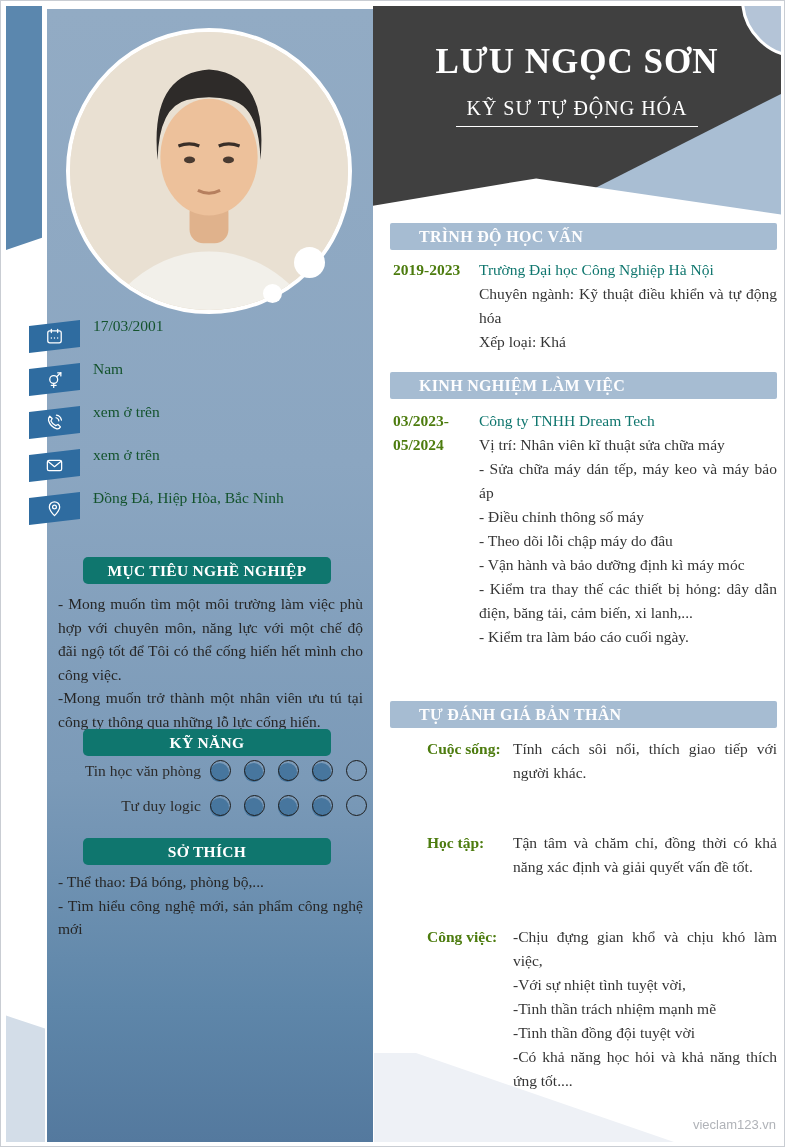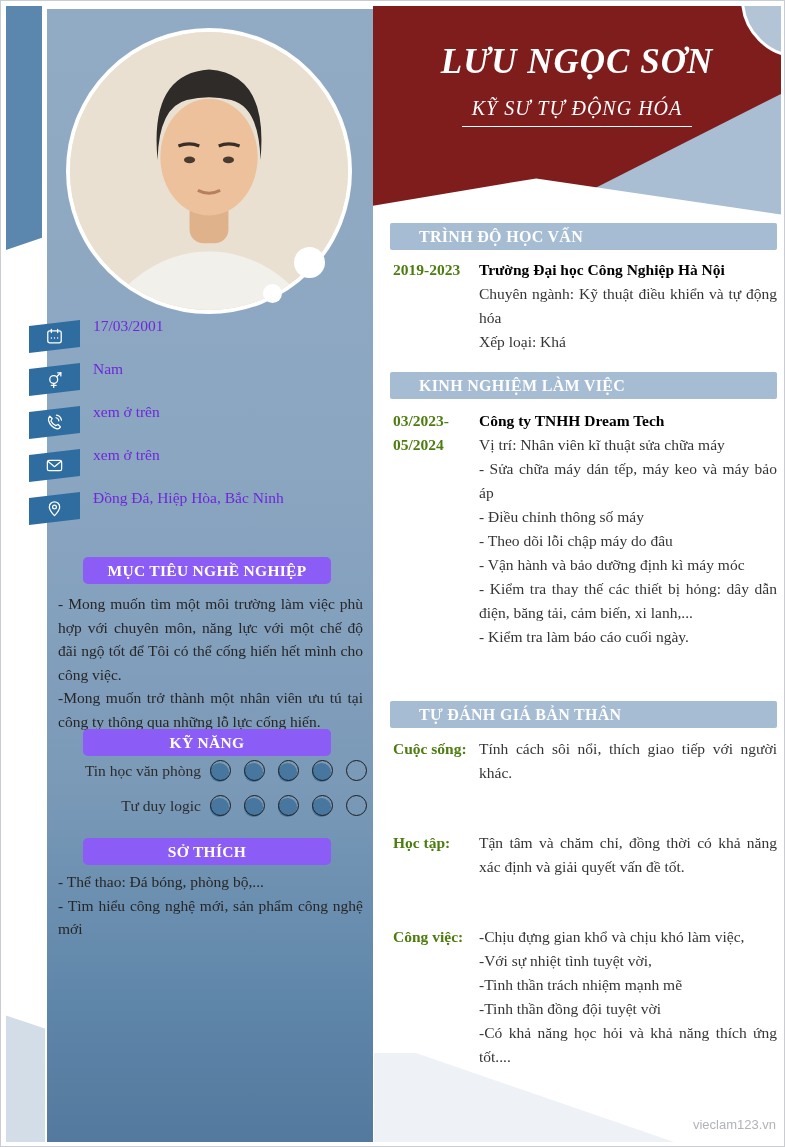--- a/index.html
+++ b/index.html
@@ -12,21 +12,21 @@
   
   .band-left{position:absolute;left:5px;top:5px;width:36px;height:244px;background:#5b87ae;
     clip-path:polygon(0 0,100% 0,100% 95%,0 100%);}
   .sidebar{position:absolute;left:46px;top:8px;width:326px;height:1133px;
     background:linear-gradient(180deg,#92abc4 0%,#8ba6c1 40%,#7b9ab8 68%,#5e86a9 88%,#54799e 100%);}
   .bl-accent{position:absolute;left:5px;top:1012px;width:39px;height:129px;background:#d3dde8;
     clip-path:polygon(0 2%,100% 12%,100% 100%,0 100%);}
   .bottom-wedge{position:absolute;left:373px;top:1052px;width:300px;height:89px;background:#eef1f6;
     clip-path:polygon(0 0,14% 0,100% 100%,0 100%);}
   
-  .header{position:absolute;left:372px;top:5px;width:408px;height:212px;background:#7f1d1d;overflow:hidden;font-style:italic;}
+  .header{position:absolute;left:372px;top:5px;width:408px;height:212px;background:#404040;overflow:hidden;}
   .header-tri{position:absolute;left:163px;top:88px;width:245px;height:124px;background:#a9bed3;
     clip-path:polygon(100% 0,100% 100%,0 100%);}
   .header-wedge{position:absolute;left:0;top:168px;width:100%;height:44px;background:#ffffff;
     clip-path:polygon(0 72%,40% 10%,100% 92%,100% 100%,0 100%);}
   .header-circle{position:absolute;left:368px;top:-66px;width:112px;height:112px;border-radius:50%;
     background:#b4c4d7;border:3px solid #ffffff;}
   .name{position:relative;margin-top:36px;text-align:center;color:#ffffff;
     font-size:35px;font-weight:bold;letter-spacing:1px;}
   .subtitle-wrap{position:relative;text-align:center;margin-top:15px;}
   .subtitle{display:inline-block;color:#ffffff;font-size:20px;letter-spacing:1px;
@@ -38,46 +38,46 @@
   .bubble{position:absolute;background:#ffffff;border-radius:50%;}
   .bubble.b1{left:293px;top:246px;width:31px;height:31px;}
   .bubble.b2{left:262px;top:283px;width:19px;height:19px;}
   
   .c-row{position:absolute;left:28px;display:flex;align-items:flex-start;gap:13px;width:335px;}
   .badge{flex:0 0 51px;height:33px;margin-top:6px;background:#2f6ca0;
     clip-path:polygon(0 18%,100% 0,100% 82%,0 100%);
     display:flex;align-items:center;justify-content:center;}
   .badge svg{width:19px;height:19px;stroke:#ffffff;fill:none;stroke-width:1.6;
     stroke-linecap:round;stroke-linejoin:round;}
-  .c-text{font-size:15.5px;color:#6d28d9;line-height:20px;padding-top:2px;}
-  
-  .pill{position:absolute;left:82px;width:248px;height:27px;background:#8b5cf6;border-radius:5px;
+  .c-text{font-size:15.5px;color:#14532d;line-height:20px;padding-top:2px;}
+  
+  .pill{position:absolute;left:82px;width:248px;height:27px;background:#0f766e;border-radius:5px;
     color:#ffffff;font-weight:bold;font-size:15.5px;letter-spacing:.3px;
     display:flex;align-items:center;justify-content:center;}
   .side-text{position:absolute;left:57px;width:305px;font-size:15.5px;line-height:1.52;
     text-align:justify;color:#262626;}
   .skill-row{position:absolute;left:50px;width:316px;display:flex;align-items:center;
     justify-content:flex-end;gap:9px;}
   .skill-label{font-size:15.5px;color:#2c2c2c;white-space:nowrap;}
   .dots{display:flex;gap:13px;}
   .dot{position:relative;width:21px;height:22px;display:inline-block;}
   .dot::after{content:'';position:absolute;right:0;top:0;width:19px;height:19px;
     border:1.6px solid #1d1d1d;border-radius:50%;}
   .dot.filled::before{content:'';position:absolute;left:0;bottom:0;width:19px;height:19px;
     background:#47769e;border-radius:50%;}
   
   .bar{position:absolute;left:389px;width:387px;height:27px;background:#a6bcd2;border-radius:2px;
     color:#fdfdfe;font-weight:bold;font-size:16px;letter-spacing:.3px;
     display:flex;align-items:center;padding-left:29px;box-sizing:border-box;}
   .block{position:absolute;left:392px;width:384px;display:flex;}
   .date-col{flex:0 0 86px;font-weight:bold;color:#4d7c0f;font-size:15.5px;line-height:1.55;}
   .content-col{flex:1;font-size:15.5px;line-height:1.55;color:#353535;text-align:justify;}
-  .content-col .strong{font-weight:bold;color:#000000;}
+  .content-col .strong{font-weight:normal;color:#0f766e;}
   .assess-item{display:flex;margin-bottom:46px;}
-  .assess-item .date-col{flex:0 0 86px;}
+  .assess-item .date-col{flex:0 0 86px;margin-left:34px;}
   .watermark{position:absolute;right:8px;top:1116px;font-family:"Liberation Sans",sans-serif;
     font-size:13px;color:#b0b3b8;}
 </style>
 </head>
 <body>
 
 <div class="page">
 
   <div class="band-left"></div>
   <div class="sidebar"></div>

